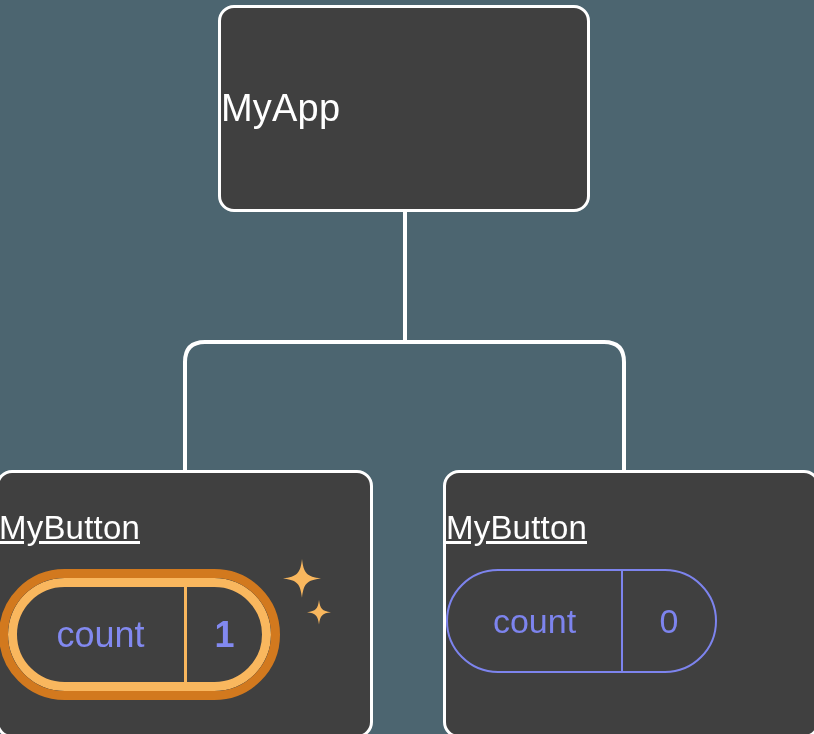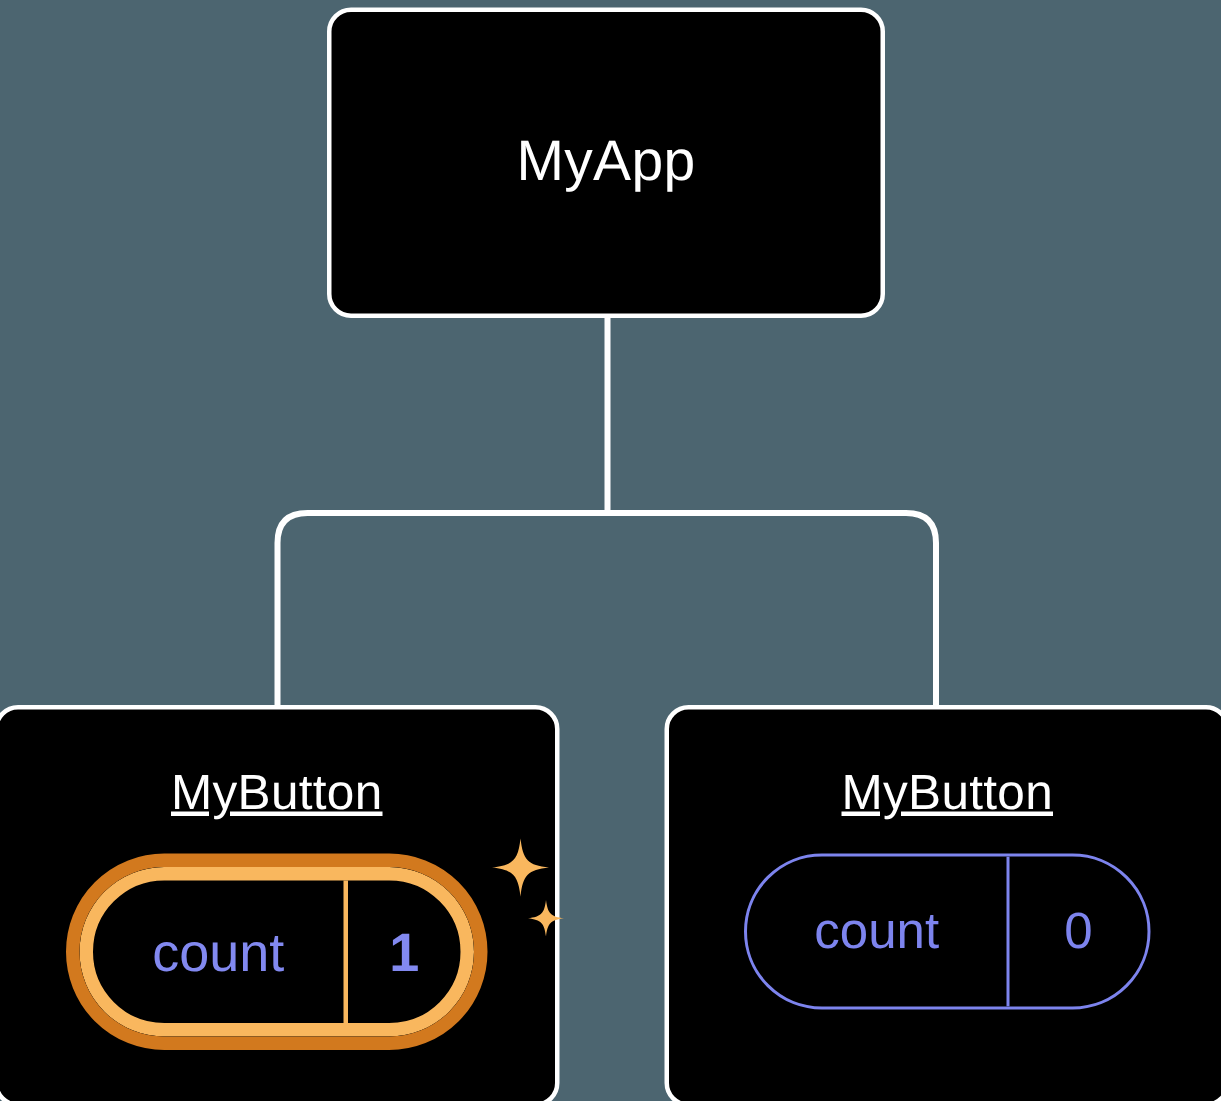--- a/index.html
+++ b/index.html
@@ -29,26 +29,26 @@
     position: absolute;
     left: 0; top: 0;
     width: 814px;
     height: 734px;
     pointer-events: none;
   }
 
   
   .node {
     position: absolute;
-    background: #000000;
+    background: #404040;
     border: 3px solid #ffffff;
     border-radius: 16px;
     display: flex;
     flex-direction: column;
-    align-items: center;
+    align-items: flex-start;
   }
 
   .node-root {
     left: 218px;
     top: 5px;
     width: 372px;
     height: 207px;
     justify-content: center;
   }
 

